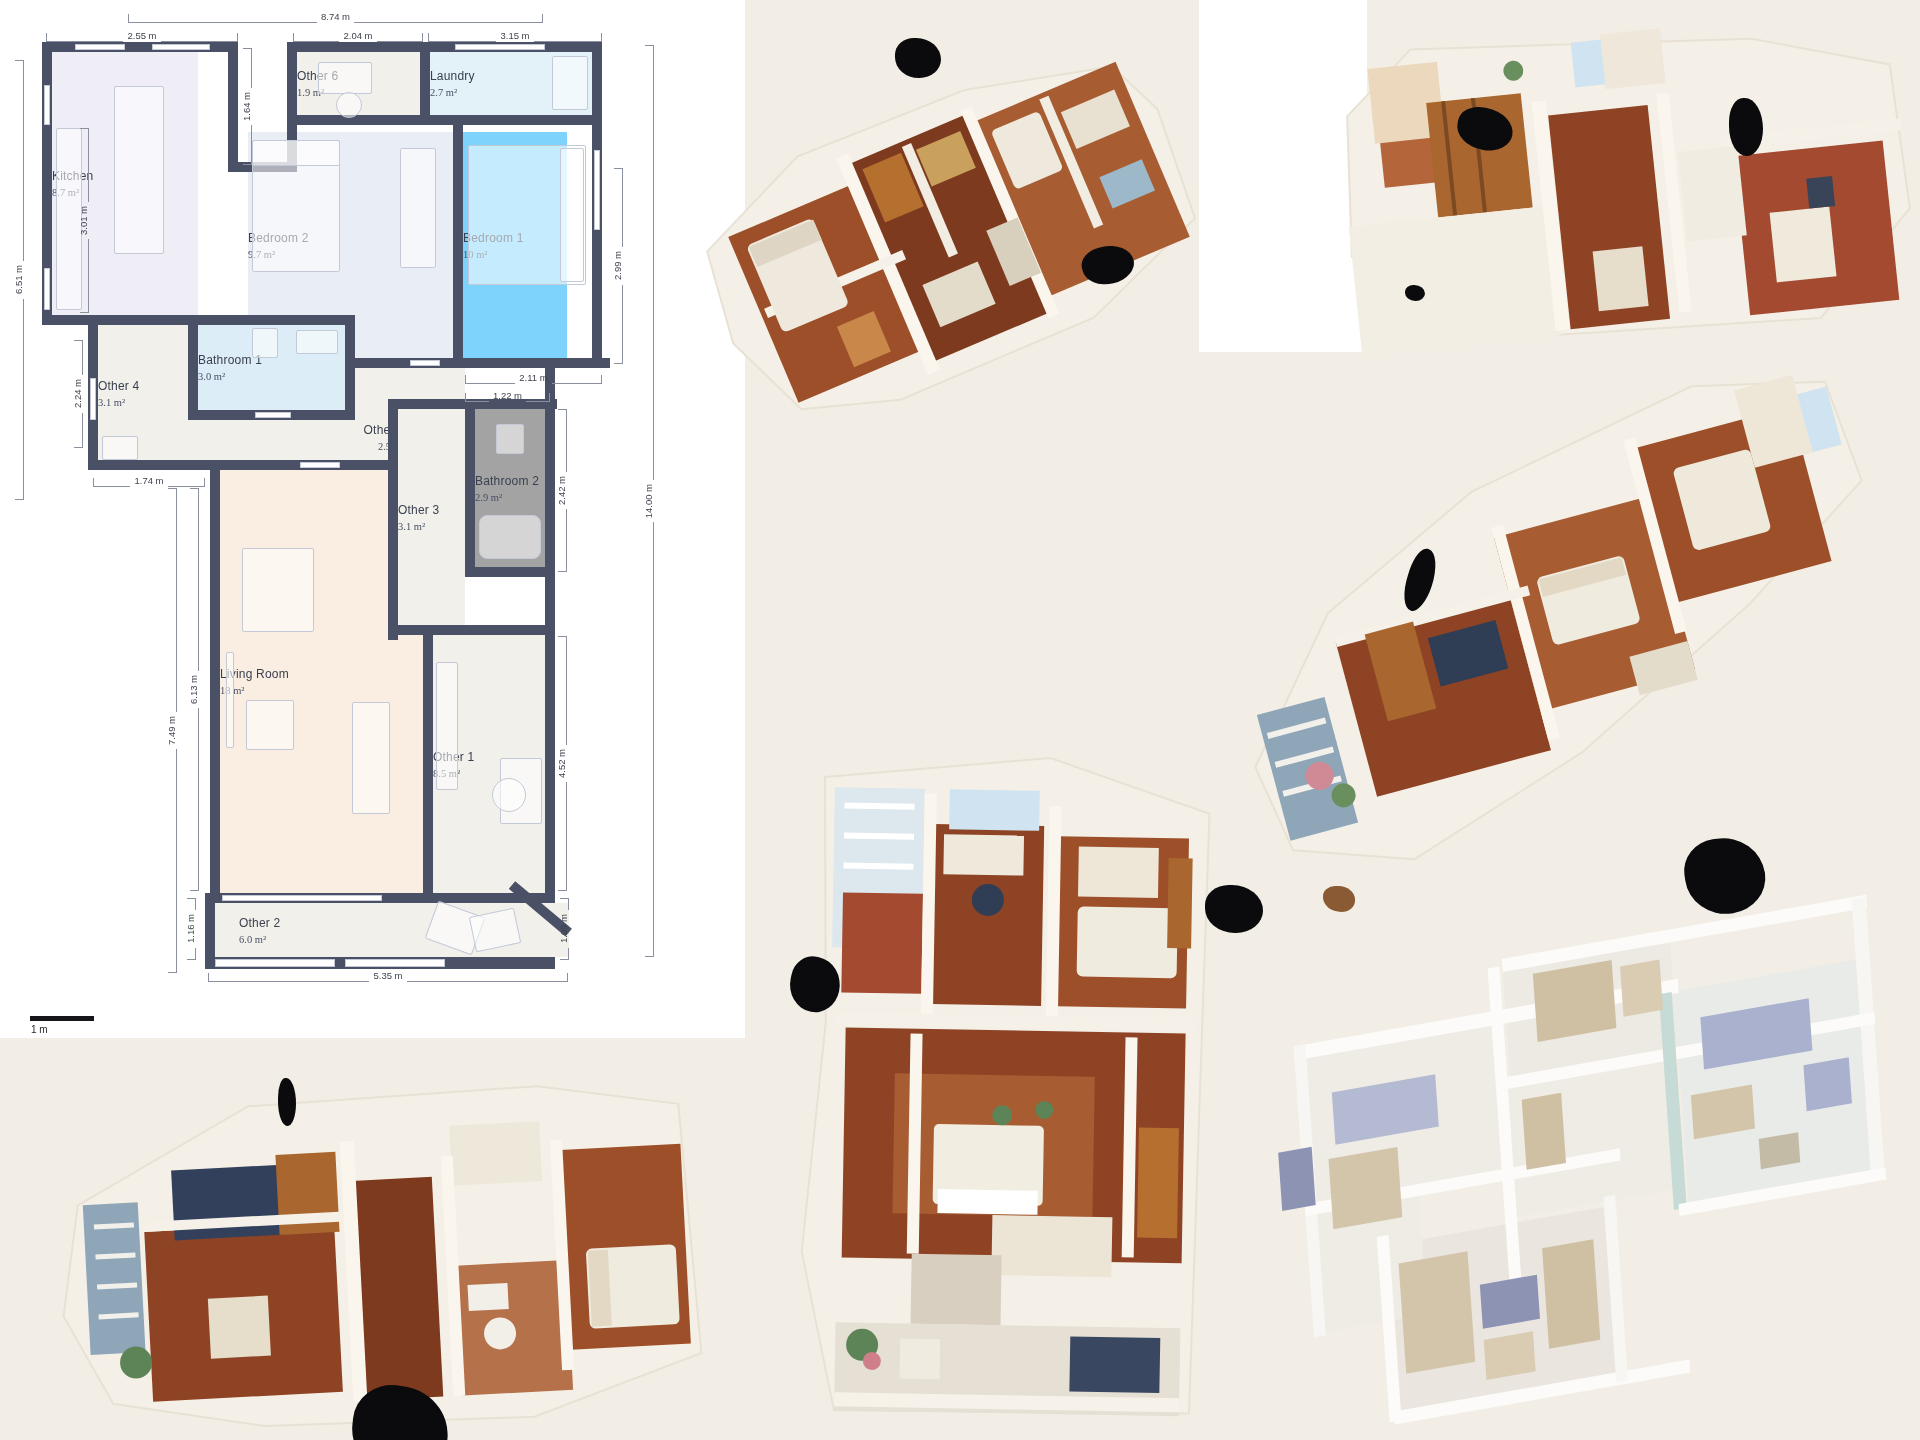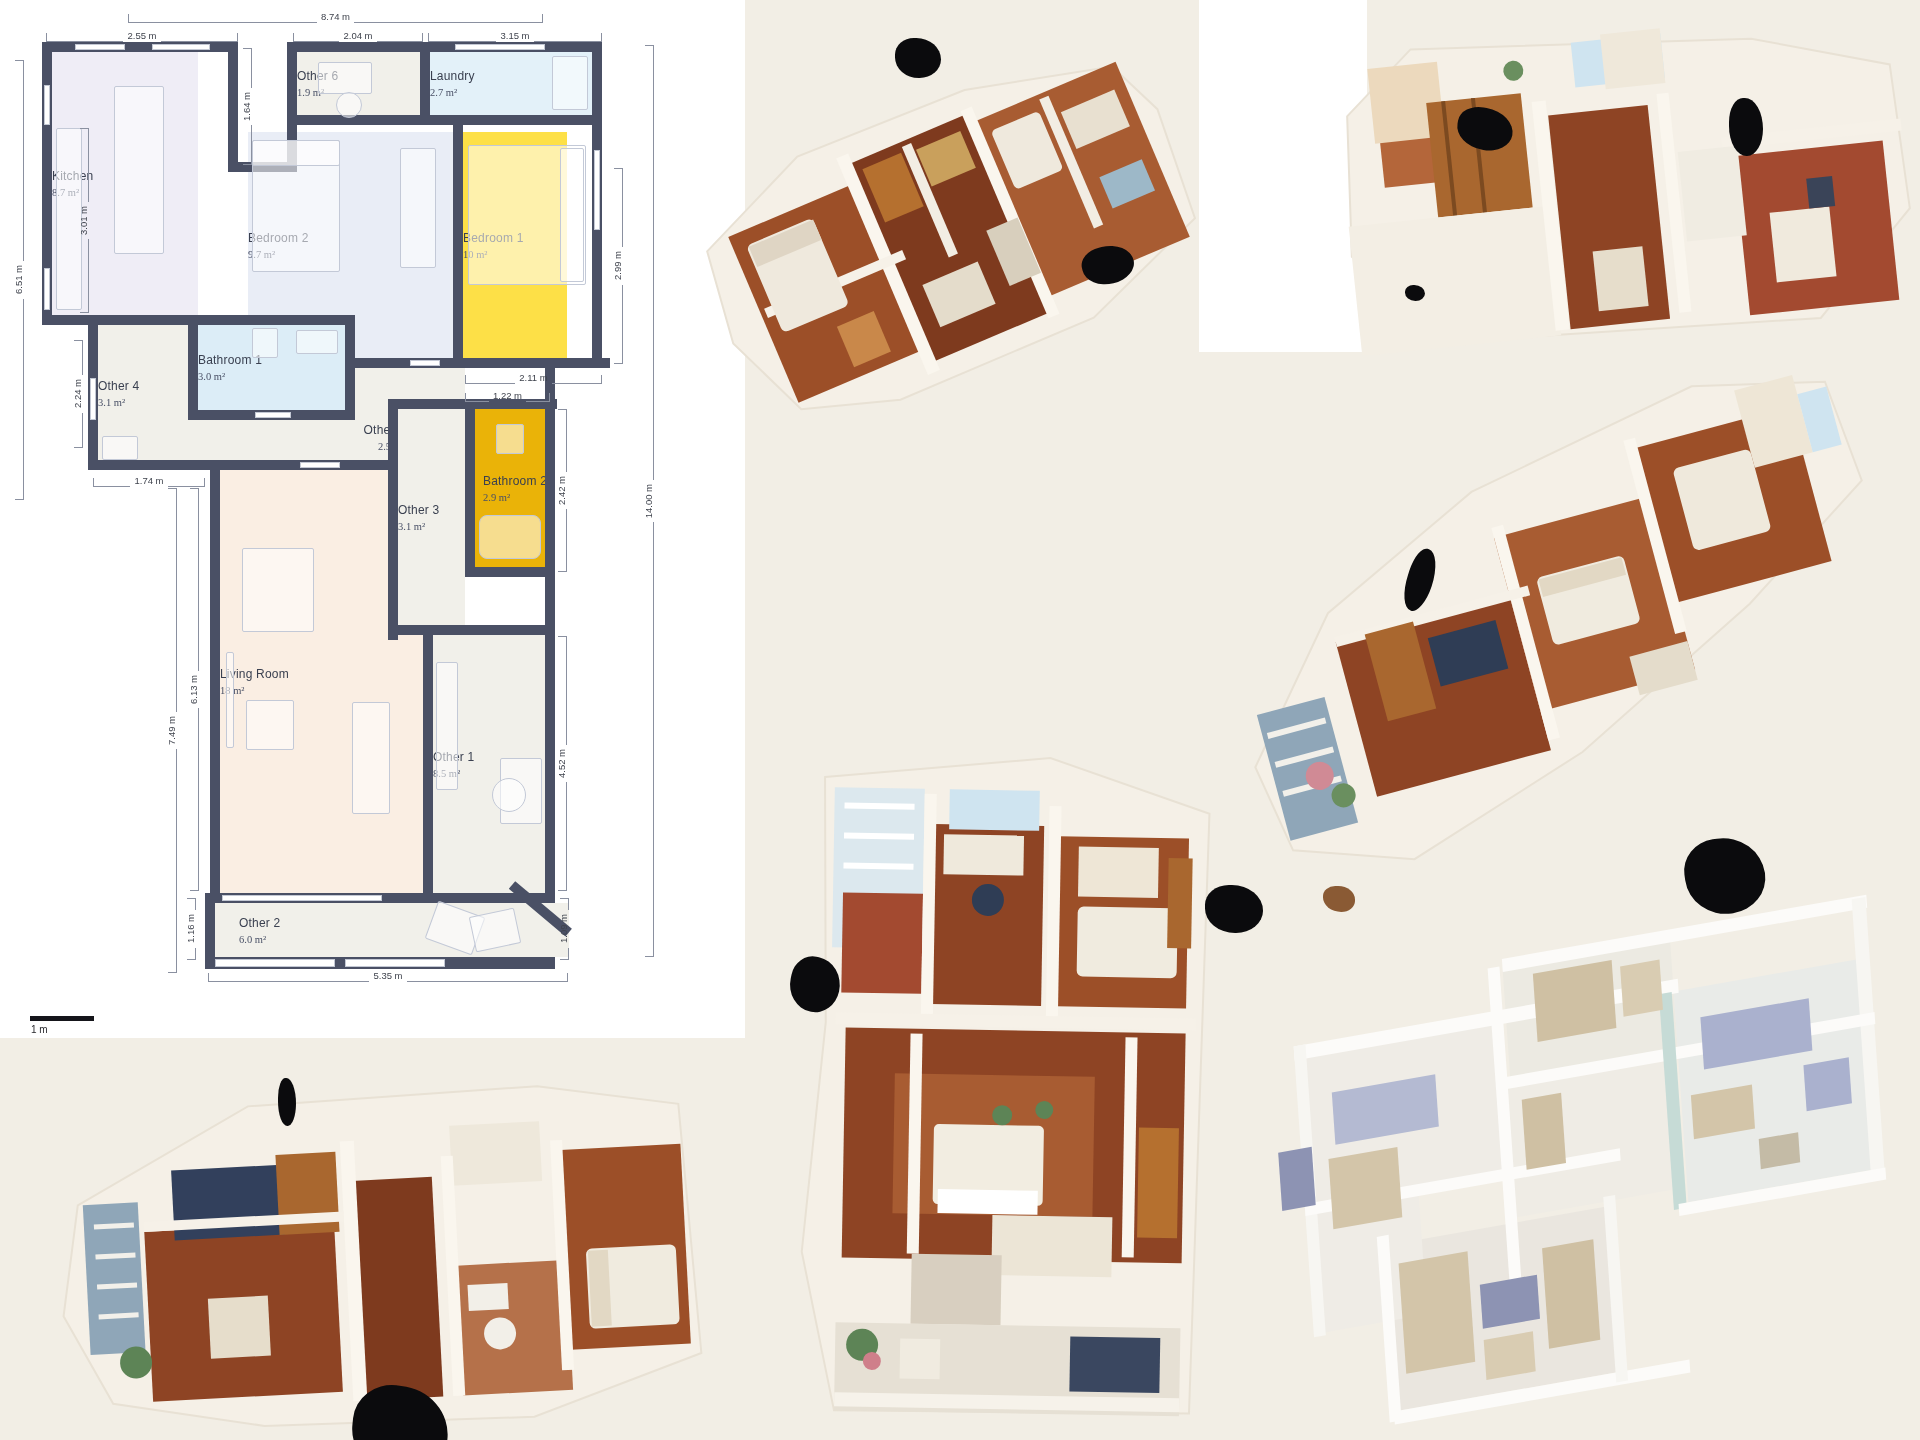--- a/index.html
+++ b/index.html
@@ -37,21 +37,21 @@
 
   <div class="panel" style="left:0;top:0;width:745px;height:1038px;"></div>
   <div class="panel" style="left:1199px;top:0;width:168px;height:352px;"></div>
 
   <div>
 
     <div class="room" style="left:248px;top:132px;width:205px;height:226px;background:#e9edf6;padding-bottom:36px;">
       <span class="rname">Bedroom 2</span>
       <span class="rarea">9.7 m²</span>
     </div>
-    <div class="room" style="left:463px;top:132px;width:104px;height:226px;background:#fde047;">
+    <div class="room" style="left:463px;top:132px;width:104px;height:226px;background:#7dd3fc;">
       <span class="rname">Bedroom 1</span>
       <span class="rarea">10 m²</span>
     </div>
     <div class="room" style="left:52px;top:52px;width:146px;height:263px;background:#efedf6;">
       <span class="rname">Kitchen</span>
       <span class="rarea">8.7 m²</span>
     </div>
     <div class="room" style="left:297px;top:52px;width:123px;height:63px;background:#f1f0ea;">
       <span class="rname">Other 6</span>
       <span class="rarea">1.9 m²</span>
@@ -69,21 +69,21 @@
       <span class="rarea">3.1 m²</span>
     </div>
     <div class="room" style="left:198px;top:325px;width:147px;height:85px;background:#dcedf7;">
       <span class="rname">Bathroom 1</span>
       <span class="rarea">3.0 m²</span>
     </div>
     <div class="room" style="left:398px;top:409px;width:67px;height:216px;background:#f1f0ea;">
       <span class="rname">Other 3</span>
       <span class="rarea">3.1 m²</span>
     </div>
-    <div class="room" style="left:475px;top:409px;width:70px;height:158px;background:#eab308;padding-left:8px;">
+    <div class="room" style="left:475px;top:409px;width:70px;height:158px;background:#a3a3a3;">
       <span class="rname">Bathroom 2</span>
       <span class="rarea">2.9 m²</span>
     </div>
     <div class="room" style="left:220px;top:470px;width:173px;height:423px;background:#faeee3;">
       <span class="rname">Living Room</span>
       <span class="rarea">18 m²</span>
     </div>
     <div style="position:absolute;left:393px;top:635px;width:30px;height:258px;background:#faeee3;"></div>
     <div class="room" style="left:433px;top:635px;width:112px;height:258px;background:#f1f0ea;">
       <span class="rname">Other 1</span>

